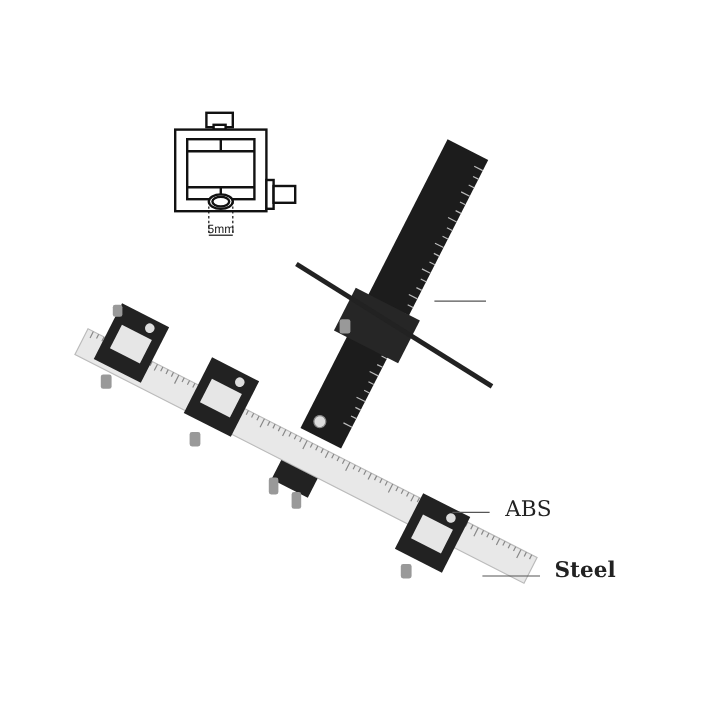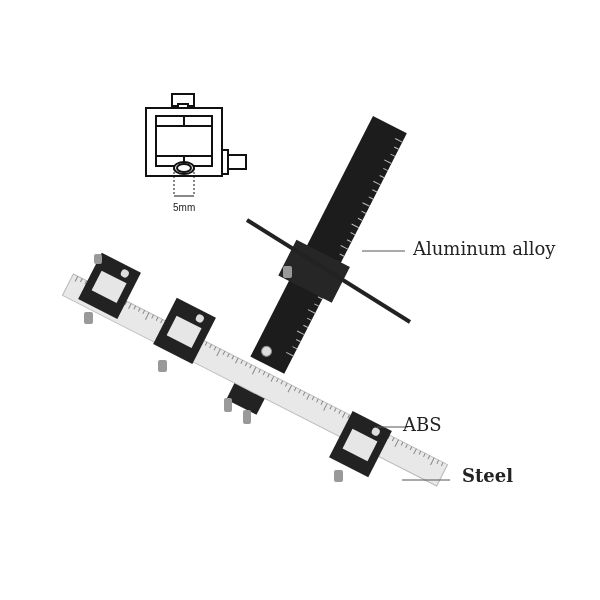--- a/index.html
+++ b/index.html
@@ -79,17 +79,16 @@
   </g>
   <rect x="334" y="470" width="9" height="12" fill="#999" rx="2"></rect>
 
   <g stroke="#555" stroke-width="1">
     <line x1="362" y1="251" x2="405" y2="251"></line>
     <line x1="377" y1="427" x2="408" y2="427"></line>
     <line x1="402" y1="480" x2="450" y2="480"></line>
   </g>
 </svg>
 
-<div class="dim" style="left:173px;top:202px;">5mm</div>
-<div class="label" style="left:413px;top:238px;">Aluminum alloy</div>
-<div class="label" style="left:403px;top:414px;">ABS</div>
+<div class="dim" style="left:173px;top:186px;">5mm</div>
+<div class="label" style="left:421px;top:414px;">ABS</div>
 <div class="label" style="left:462px;top:465px;font-weight:bold;">Steel</div>
 </div>
 
 </body></html>

